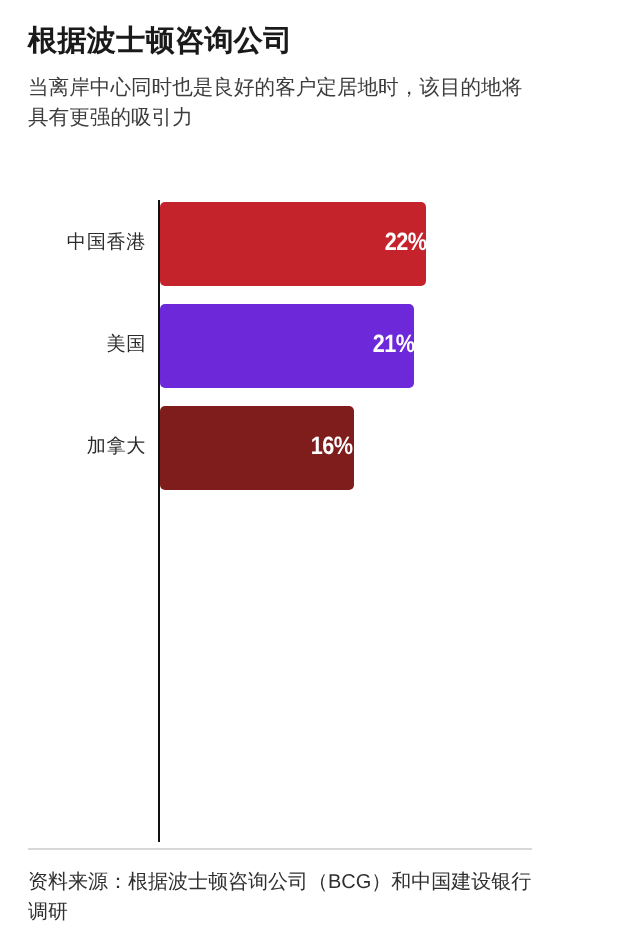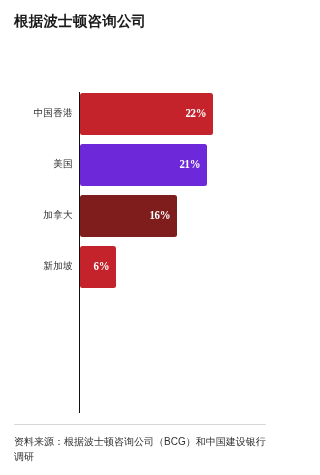--- a/index.html
+++ b/index.html
@@ -40,24 +40,23 @@
     line-height: 1.48;
     color: #3c3c3c;
     margin: 0;
     max-width: 252px;
   }
 
   
   .plot {
     position: absolute;
     left: 0;
-    top: 88px;
+    top: 96px;
     width: 280px;
     height: 325px;
-    font-family: Liberation Serif, serif;
   }
   .axis-line {
     position: absolute;
     left: 79px;
     top: 4px;
     width: 1.2px;
     height: 321px;
     background: #111111;
   }
   .rows {
@@ -90,21 +89,20 @@
     align-items: center;
   }
   .bar {
     height: 42px;
     background: #c4232b;
     border-radius: 2.5px;
     display: flex;
     align-items: center;
     justify-content: flex-end;
     box-sizing: border-box;
-    padding-right: 7px;
   }
   .bar-value {
     color: #ffffff;
     font-size: 12.6px;
     font-weight: bold;
     letter-spacing: -0.3px;
     line-height: 1;
     transform: scaleX(0.86);
     transform-origin: right center;
     white-space: nowrap;
@@ -132,20 +130,21 @@
     margin: 0;
   }
 </style>
 </head>
 <body>
 
 <div class="page">
 
   <div class="header">
     <h1 class="chart-title">根据波士顿咨询公司</h1>
+    <p class="chart-subtitle">当离岸中心同时也是良好的客户定居地时，该目的地将具有更强的吸引力</p>
   </div>
 
   <div class="plot">
     <div class="axis-line"></div>
     <div class="rows" id="bar-rows">
         <div class="row">
           <div class="cat-label">中国香港</div>
           <div class="bar-wrap">
             <div class="bar" style="width: 133.1px; background: rgb(196, 35, 43);">
               <span class="bar-value">22%</span>
@@ -161,28 +160,20 @@
           </div>
         </div>
         <div class="row">
           <div class="cat-label">加拿大</div>
           <div class="bar-wrap">
             <div class="bar" style="width: 96.8px; background: #7f1d1d;">
               <span class="bar-value">16%</span>
             </div>
           </div>
         </div>
-        <div class="row">
-          <div class="cat-label">新加坡</div>
-          <div class="bar-wrap">
-            <div class="bar" style="width: 36.3px; background: rgb(196, 35, 43);">
-              <span class="bar-value">6%</span>
-            </div>
-          </div>
-        </div>
       </div>
   </div>
 
   <div class="footer-rule"></div>
   <div class="footer">
     <p class="source-text">资料来源：根据波士顿咨询公司（BCG）和中国建设银行调研</p>
   </div>
 
 </div>
 

